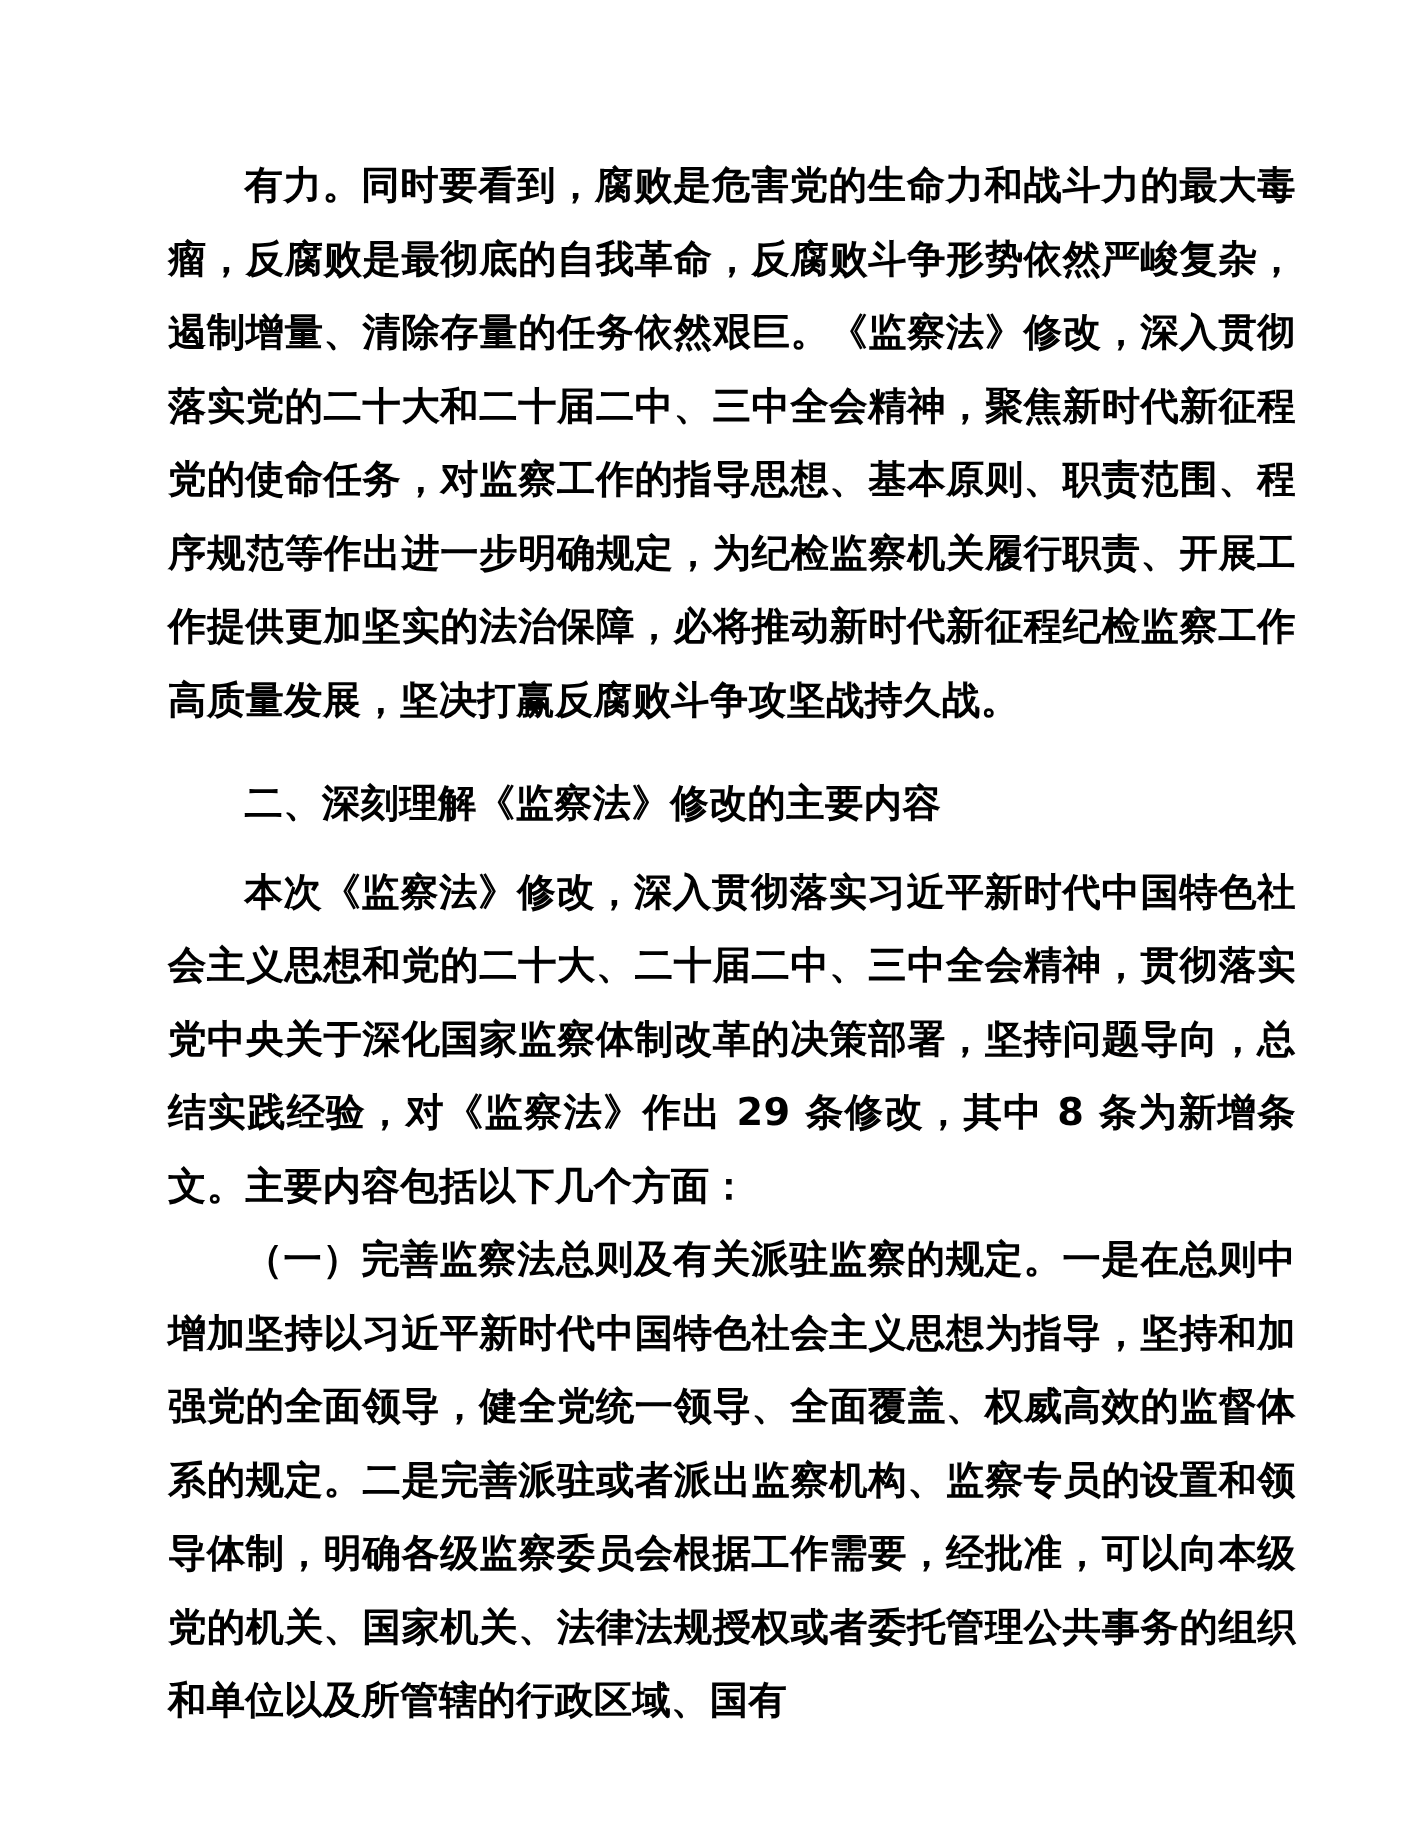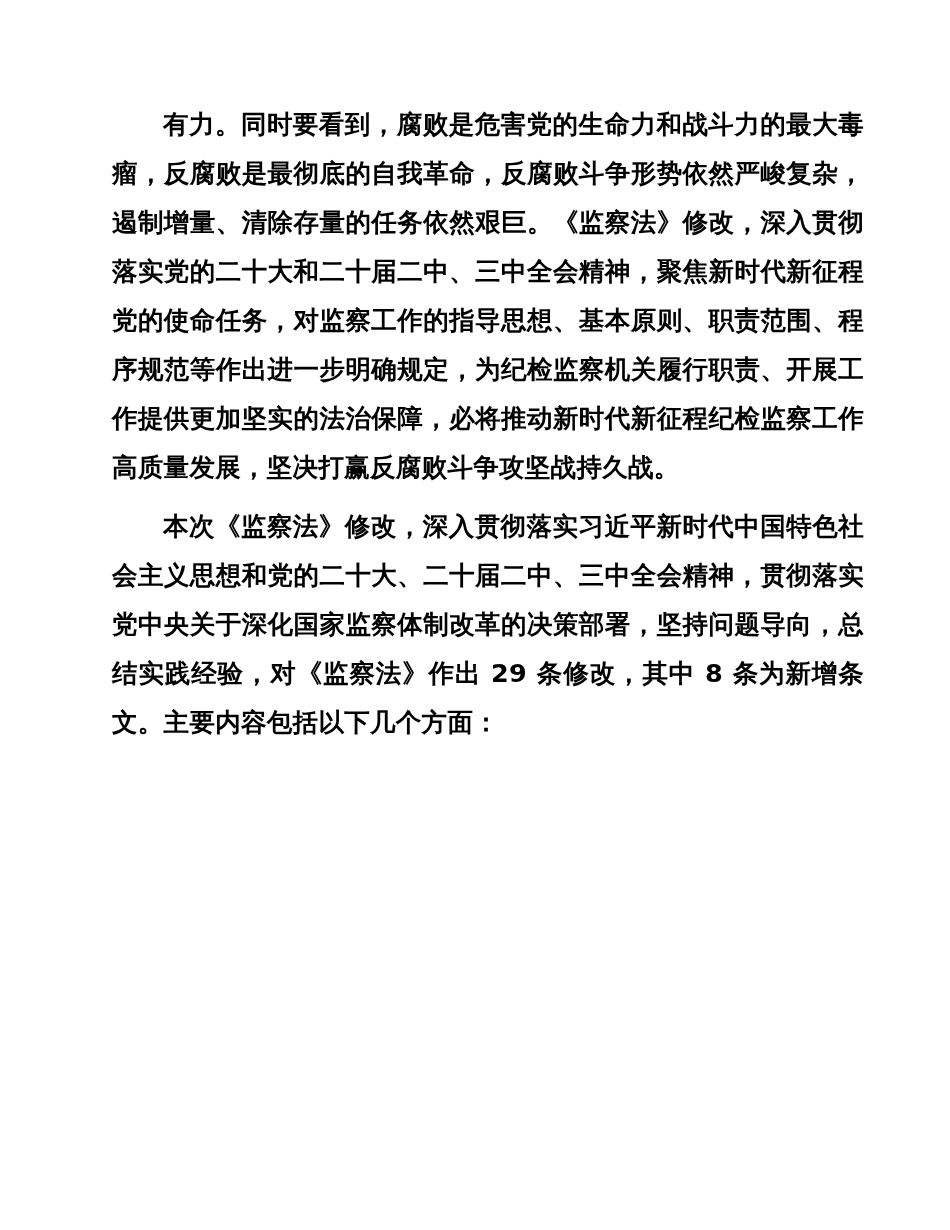--- a/index.html
+++ b/index.html
@@ -43,15 +43,17 @@
   }
   .spacer-sm { height: 10px; }
 </style>
 </head>
 <body>
 
 <div class="page">
   <div class="doc-body">
     <p class="para">有力。同时要看到，腐败是危害党的生命力和战斗力的最大毒瘤，反腐败是最彻底的自我革命，反腐败斗争形势依然严峻复杂，遏制增量、清除存量的任务依然艰巨。《监察法》修改，深入贯彻落实党的二十大和二十届二中、三中全会精神，聚焦新时代新征程党的使命任务，对监察工作的指导思想、基本原则、职责范围、程序规范等作出进一步明确规定，为纪检监察机关履行职责、开展工作提供更加坚实的法治保障，必将推动新时代新征程纪检监察工作高质量发展，坚决打赢反腐败斗争攻坚战持久战。</p>
     <div class="spacer-sm"></div>
+    <p class="heading">二、深刻理解《监察法》修改的主要内容</p>
     <p class="para">本次《监察法》修改，深入贯彻落实习近平新时代中国特色社会主义思想和党的二十大、二十届二中、三中全会精神，贯彻落实党中央关于深化国家监察体制改革的决策部署，坚持问题导向，总结实践经验，对《监察法》作出 29 条修改，其中 8 条为新增条文。主要内容包括以下几个方面：</p>
+    <p class="para">（一）完善监察法总则及有关派驻监察的规定。一是在总则中增加坚持以习近平新时代中国特色社会主义思想为指导，坚持和加强党的全面领导，健全党统一领导、全面覆盖、权威高效的监督体系的规定。二是完善派驻或者派出监察机构、监察专员的设置和领导体制，明确各级监察委员会根据工作需要，经批准，可以向本级党的机关、国家机关、法律法规授权或者委托管理公共事务的组织和单位以及所管辖的行政区域、国有</p>
   </div>
 </div>
 
 </body></html>

